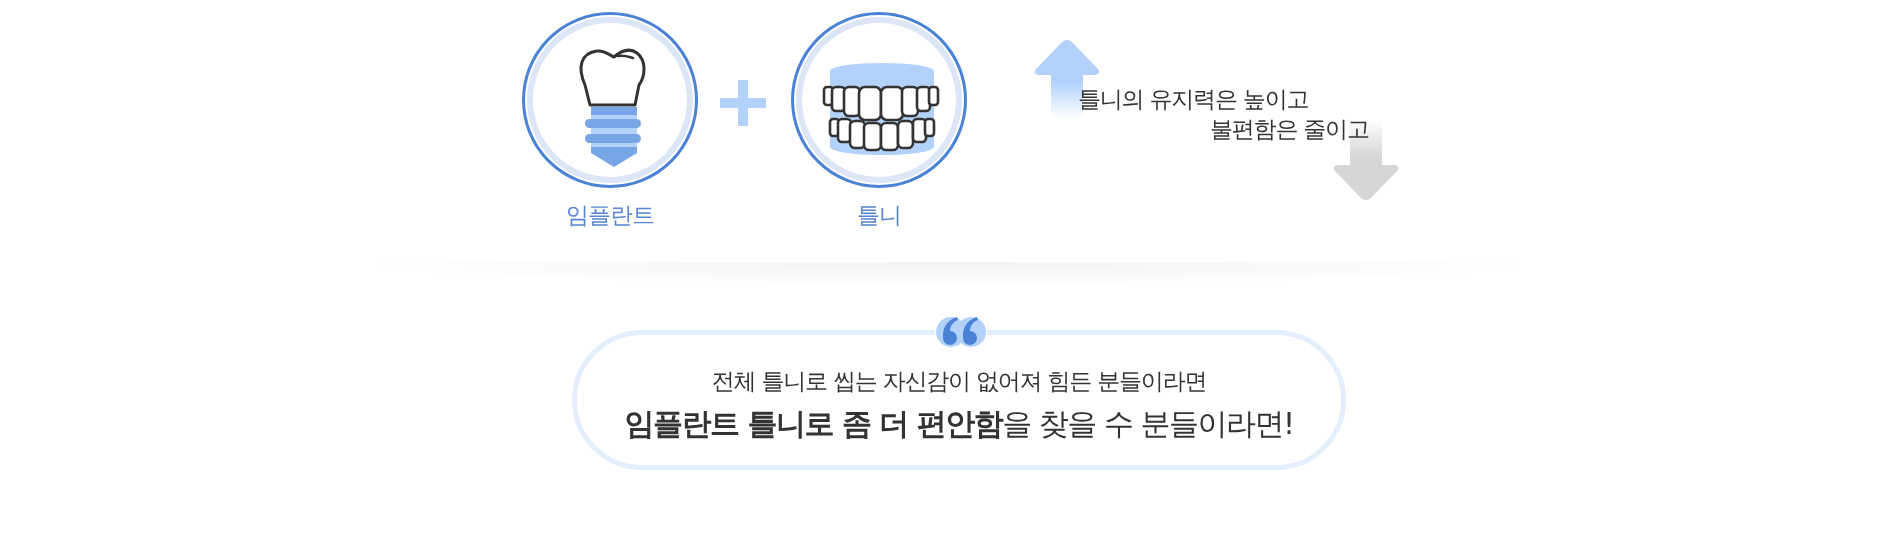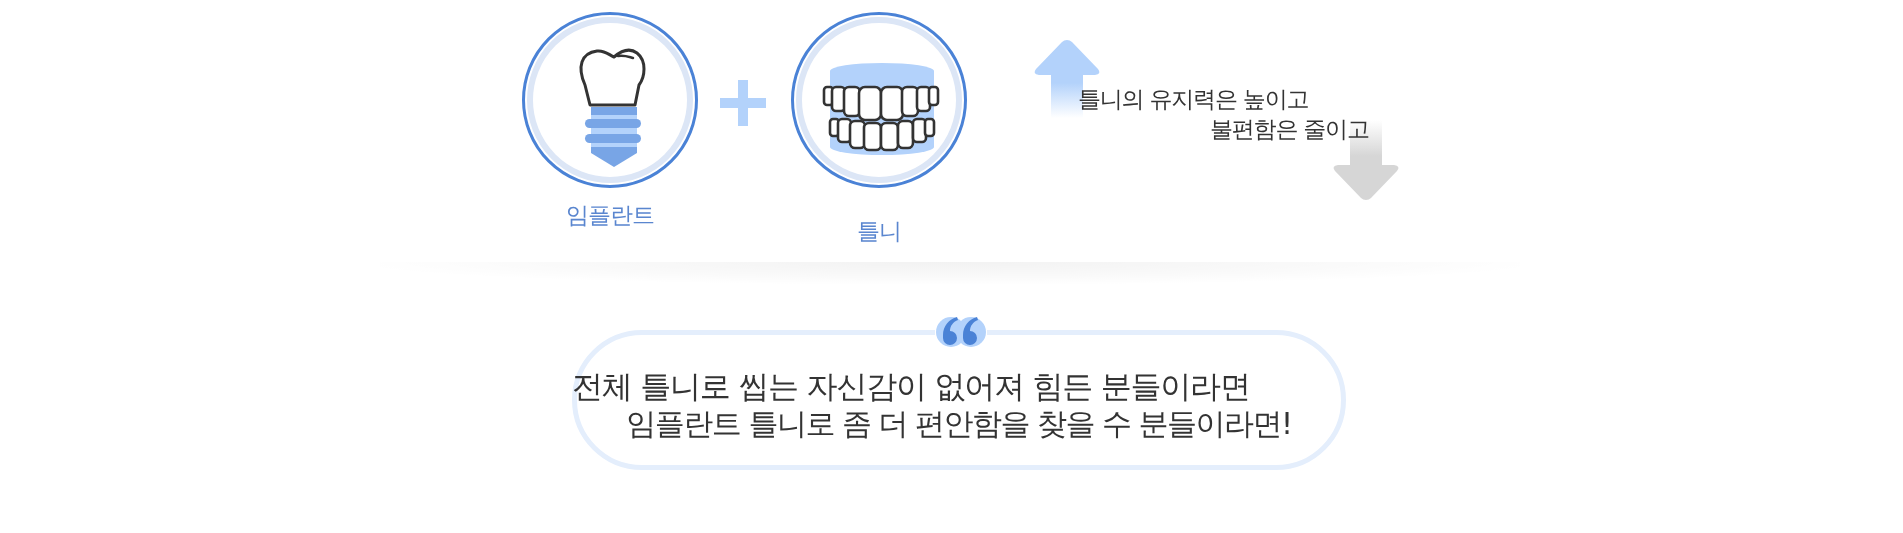--- a/index.html
+++ b/index.html
@@ -13,23 +13,23 @@
   .circle svg { position: absolute; left: 0; top: 0; }
   .label { position: absolute; font-size: 23px; color: #5a86cf; text-align: center; width: 200px; letter-spacing: -1px; }
   .plus { position: absolute; }
   .arrow-text { position: absolute; font-size: 23px; color: #333; letter-spacing: -1.2px; white-space: nowrap; }
   .arrow-text b { font-weight: normal; }
   .divider { position: absolute; left: 380px; top: 262px; width: 1140px; height: 22px;
              background: radial-gradient(ellipse at 50% 0%, rgba(0,0,0,0.05) 0%, rgba(0,0,0,0.02) 50%, rgba(0,0,0,0) 75%); }
   .quote-box { position: absolute; left: 572px; top: 330px; width: 774px; height: 140px;
                border: 5px solid #e4eefc; border-radius: 75px; box-sizing: border-box; background: #fff; }
   .quote-mark { position: absolute; left: 935px; top: 310px; width: 52px; height: 40px; background: #fff; }
-  .line1 { position: absolute; left: 572px; width: 774px; top: 366px; text-align: left; font-size: 31px; color: #333; letter-spacing: -1.2px; }
+  .line1 { position: absolute; left: 572px; width: 774px; top: 366px; text-align: center; font-size: 23px; color: #333; letter-spacing: -1.2px; }
   .line2 { position: absolute; left: 572px; width: 774px; top: 404px; text-align: center; font-size: 30px; color: #333; letter-spacing: -1.5px; }
-  .line2 b { font-weight: normal; }
+  .line2 b { font-weight: bold; }
 </style>
 </head>
 <body>
 
 <div class="circle" style="left:522px; top:12px;">
   <svg width="176" height="176" viewBox="0 0 176 176">
 
     <rect x="66" y="92" width="46" height="40" fill="#b3d2fb"></rect>
     <rect x="66" y="92" width="46" height="8" fill="#78a5e6"></rect>
     <rect x="60" y="104" width="56" height="9" rx="4.5" fill="#78a5e6"></rect>
@@ -71,21 +71,21 @@
       <rect x="44" y="104" width="13" height="23" rx="4"></rect>
       <rect x="56" y="106" width="15" height="27" rx="5"></rect>
       <rect x="70" y="108" width="17" height="27" rx="5"></rect>
       <rect x="87" y="108" width="17" height="27" rx="5"></rect>
       <rect x="104" y="106" width="15" height="27" rx="5"></rect>
       <rect x="119" y="104" width="13" height="23" rx="4"></rect>
       <rect x="131" y="104" width="9" height="17" rx="3"></rect>
     </g>
   </svg>
 </div>
-<div class="label" style="left:779px; top:216px;">틀니</div>
+<div class="label" style="left:779px; top:200px;">틀니</div>
 
 <svg class="abs" width="72" height="82" viewBox="0 0 72 82" style="left:1031px; top:38px;">
   <defs>
     <linearGradient id="upg" x1="0" y1="0" x2="0" y2="1">
       <stop offset="0" stop-color="#b3d2fb"></stop>
       <stop offset="0.55" stop-color="#b3d2fb"></stop>
       <stop offset="1" stop-color="#b3d2fb" stop-opacity="0"></stop>
     </linearGradient>
   </defs>
   <path d="M36 2 Q39 2 41 4 L67 31 Q71 36 64 37 L52 37 L52 80 L20 80 L20 37 L8 37 Q1 36 5 31 L31 4 Q33 2 36 2 Z" fill="url(#upg)"></path>

